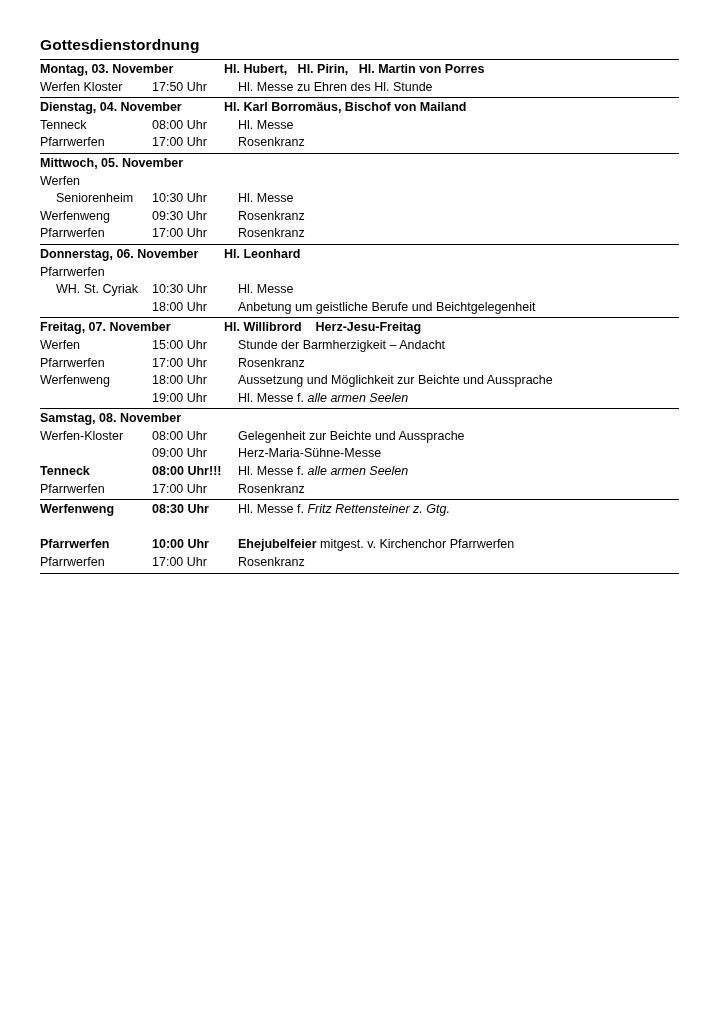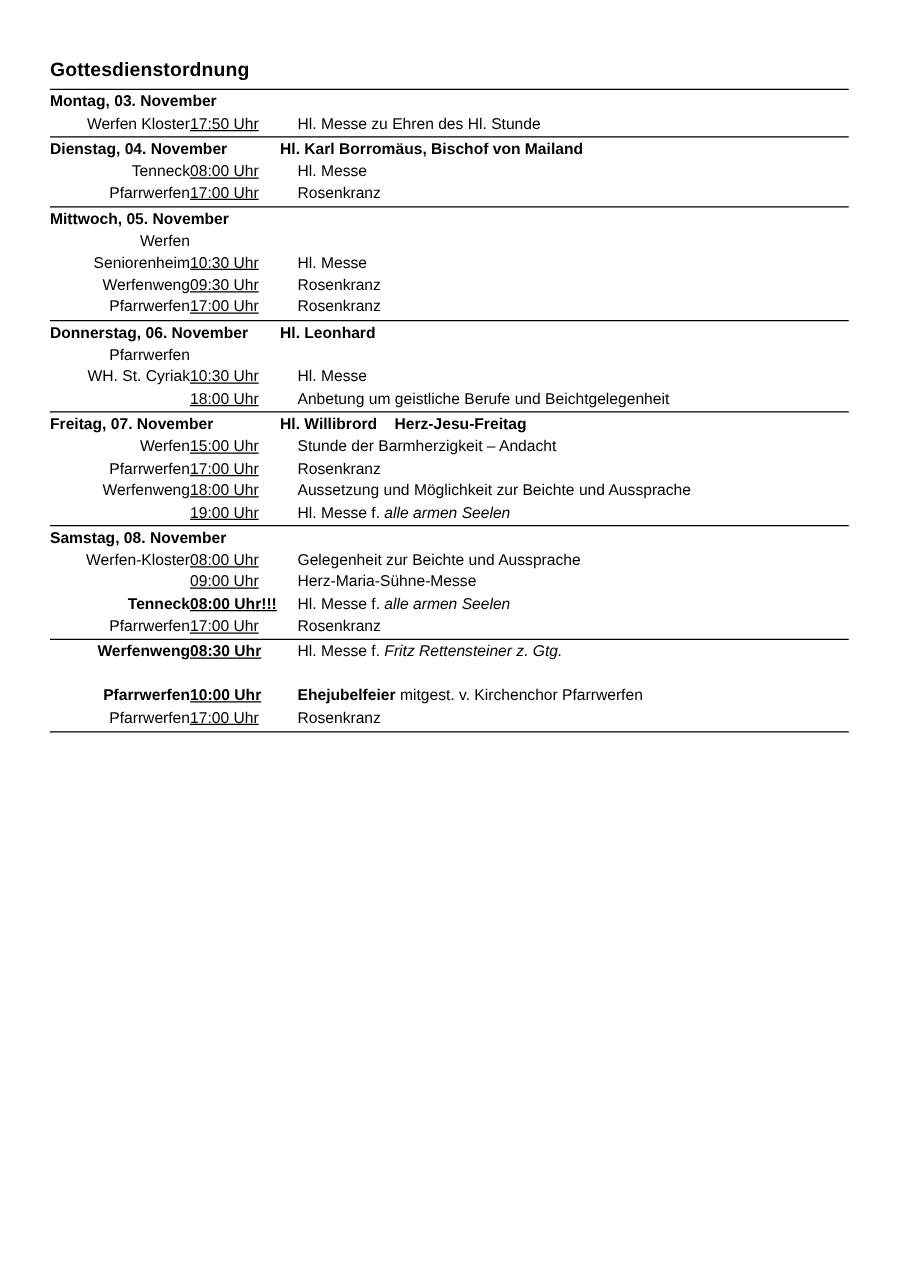--- a/index.html
+++ b/index.html
@@ -17,54 +17,54 @@
   }
   .page {
     box-sizing: border-box;
     width: 720px;
     height: 1018px;
     padding: 36px 41px 0 40px;
   }
   .page-title {
     font-size: 15.5px;
     font-weight: bold;
-    margin: 12px 0 5px 0;
+    margin: 0 0 5px 0;
     letter-spacing: 0.1px;
   }
   .schedule {
     width: 639px;
     border-top: 1.5px solid #000;
   }
   .section {
     border-bottom: 1.5px solid #000;
     padding: 1px 0 1px 0;
   }
   .row {
     display: flex;
     align-items: baseline;
     line-height: 17.6px;
     white-space: pre-wrap;
     min-height: 17.6px;
   }
   .cday { width: 184px; flex: none; }
-  .c1 { width: 112px; flex: none; box-sizing: border-box; text-align: right; }
-  .c2 { width: 86px;  flex: none; text-decoration: underline; }
+  .c1 { width: 112px; flex: none; box-sizing: border-box; }
+  .c2 { width: 86px;  flex: none; }
   .c3 { flex: 1; }
   .b { font-weight: bold; }
   .i { font-style: italic; }
   .indent { padding-left: 16px; }
 </style>
 </head>
 <body>
 
 <div class="page">
   <h1 class="page-title">Gottesdienstordnung</h1>
   <div class="schedule">
       <div class="section">
-        <div class="row"><span class="cday b">Montag, 03. November</span></div>
+        <div class="row"><span class="cday b">Montag, 03. November</span><span class="c3 b">Hl. Hubert,   Hl. Pirin,   Hl. Martin von Porres</span></div>
         <div class="row"><span class="c1">Werfen Kloster</span><span class="c2">17:50 Uhr</span><span class="c3"><span>Hl. Messe zu Ehren des Hl. Stunde</span></span></div>
       </div>
       <div class="section">
         <div class="row"><span class="cday b">Dienstag, 04. November</span><span class="c3 b">Hl. Karl Borromäus, Bischof von Mailand</span></div>
         <div class="row"><span class="c1">Tenneck</span><span class="c2">08:00 Uhr</span><span class="c3"><span>Hl. Messe</span></span></div>
         <div class="row"><span class="c1">Pfarrwerfen</span><span class="c2">17:00 Uhr</span><span class="c3"><span>Rosenkranz</span></span></div>
       </div>
       <div class="section">
         <div class="row"><span class="cday b">Mittwoch, 05. November</span><span class="c3 b"></span></div>
         <div class="row"><span class="c1">Werfen</span><span class="c2"></span><span class="c3"></span></div>

